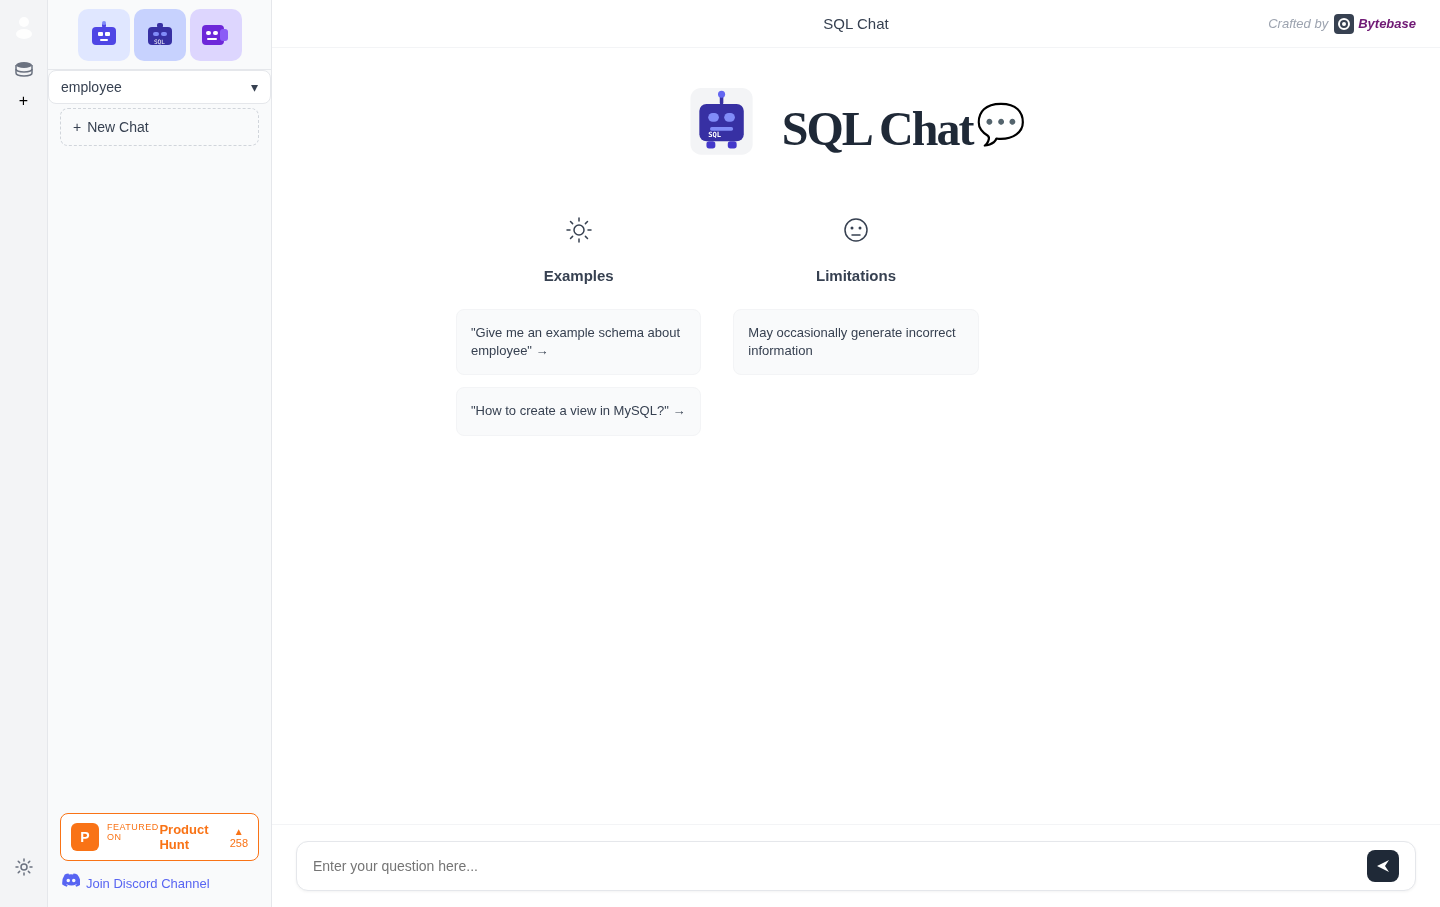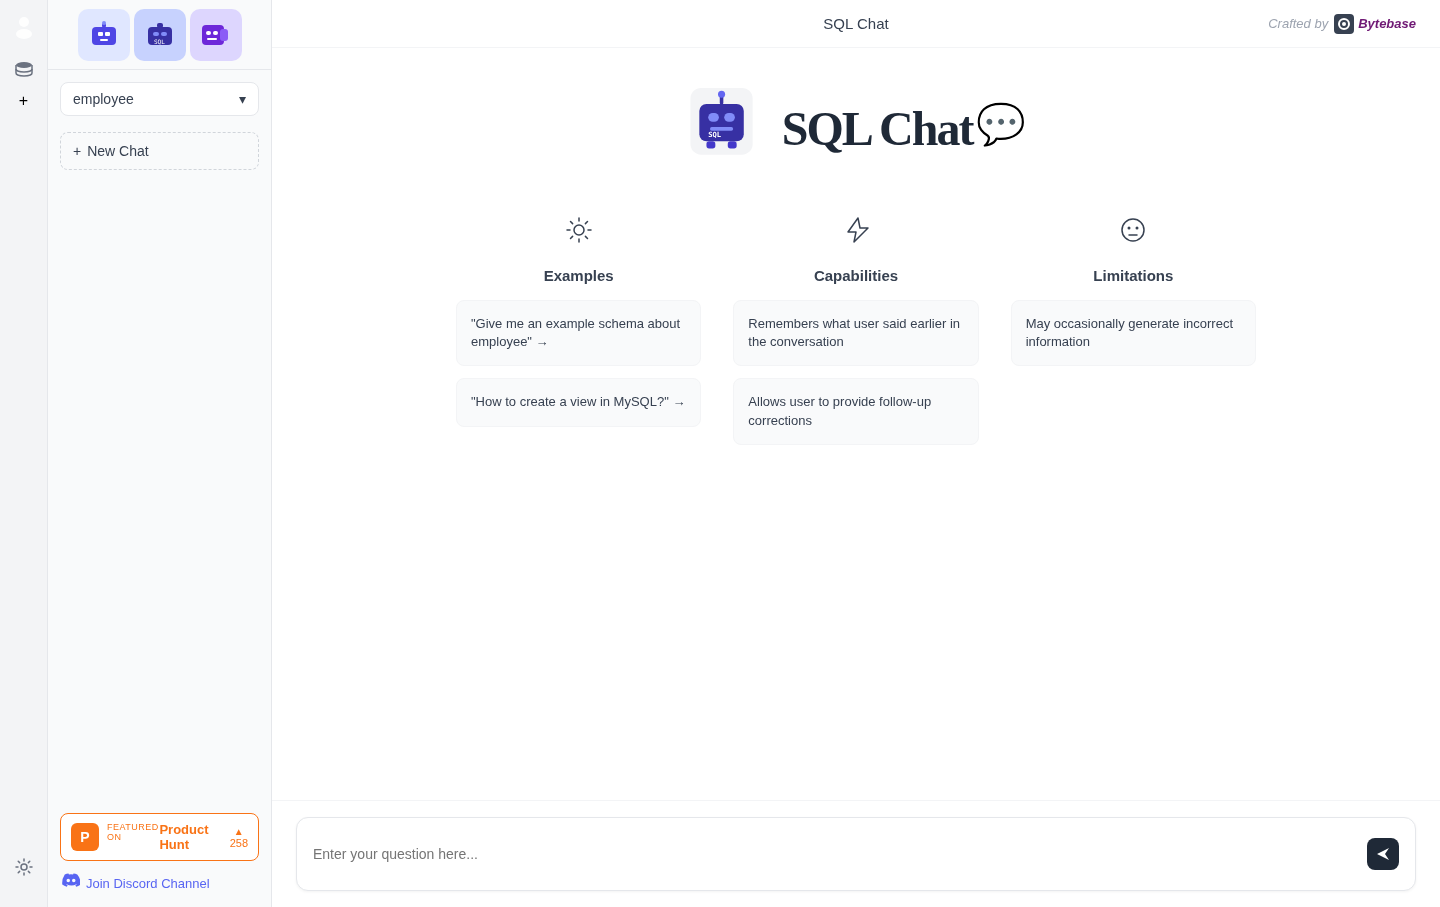--- a/index.html
+++ b/index.html
@@ -32,21 +32,20 @@
       border-bottom: 1px solid #e5e7eb;
     }
 
     .logo-robots {
       display: flex;
       align-items: center;
       gap: 4px;
     }
 
     .db-selector {
-      margin: 12px;
       background: white;
       border: 1px solid #e5e7eb;
       border-radius: 8px;
       padding: 8px 12px;
       display: flex;
       align-items: center;
       justify-content: space-between;
       cursor: pointer;
       font-size: 14px;
       color: #374151;
@@ -255,21 +254,21 @@
     .column-icon {
       font-size: 28px;
       color: #374151;
       margin-bottom: 4px;
     }
 
     .column-title {
       font-size: 15px;
       font-weight: 600;
       color: #374151;
-      margin-bottom: 4px;
+      margin-bottom: 13px;
     }
 
     .column-card {
       width: 100%;
       background: #f9fafb;
       border: 1px solid #f3f4f6;
       border-radius: 8px;
       padding: 14px;
       font-size: 13px;
       color: #374151;
@@ -286,21 +285,21 @@
       padding: 16px 24px;
       background: white;
       border-top: 1px solid #f3f4f6;
     }
 
     .input-wrapper {
       display: flex;
       align-items: center;
       border: 1px solid #e5e7eb;
       border-radius: 12px;
-      padding: 20px 16px;
+      padding: 8px 16px;
       background: white;
       box-shadow: 0 1px 3px rgba(0,0,0,0.05);
     }
 
     .question-input {
       flex: 1;
       border: none;
       outline: none;
       font-size: 14px;
       color: #374151;
@@ -509,30 +508,20 @@
             <line x1="20.4" y1="20.4" x2="22.5" y2="22.5" stroke="#374151" stroke-width="1.5" stroke-linecap="round"></line>
             <line x1="22.5" y1="5.5" x2="20.4" y2="7.6" stroke="#374151" stroke-width="1.5" stroke-linecap="round"></line>
             <line x1="7.6" y1="20.4" x2="5.5" y2="22.5" stroke="#374151" stroke-width="1.5" stroke-linecap="round"></line>
           </svg>
         </div>
         <span class="column-title">Examples</span>
         <div class="column-card">"Give me an example schema about employee" →</div>
         <div class="column-card">"How to create a view in MySQL?" →</div>
       </div>
 
-      <div class="column">
-        <div class="column-icon">
-          <svg width="28" height="28" viewBox="0 0 28 28" fill="none">
-            <path d="M16 2L6 16h8l-2 10L26 12h-8L16 2z" stroke="#374151" stroke-width="1.5" stroke-linejoin="round" fill="none"></path>
-          </svg>
-        </div>
-        <span class="column-title">Capabilities</span>
-        <div class="column-card">Remembers what user said earlier in the conversation</div>
-        <div class="column-card">Allows user to provide follow-up corrections</div>
-      </div>
 
       <div class="column">
         <div class="column-icon">
           <svg width="28" height="28" viewBox="0 0 28 28" fill="none">
             <circle cx="14" cy="14" r="11" stroke="#374151" stroke-width="1.5"></circle>
             <circle cx="10" cy="12" r="1.5" fill="#374151"></circle>
             <circle cx="18" cy="12" r="1.5" fill="#374151"></circle>
             <line x1="10" y1="19" x2="18" y2="19" stroke="#374151" stroke-width="1.5" stroke-linecap="round"></line>
           </svg>
         </div>

